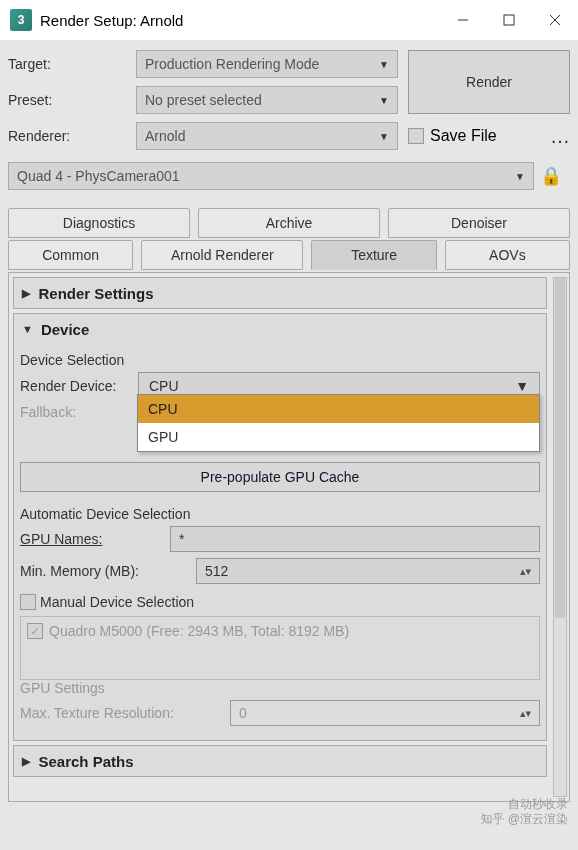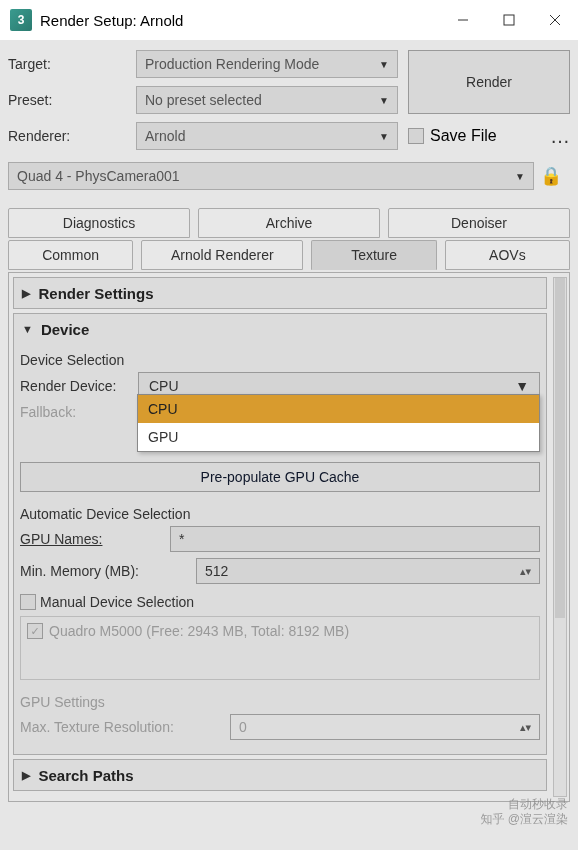--- a/index.html
+++ b/index.html
@@ -213,21 +213,21 @@
           <span style="margin-left:4px;">Manual Device Selection</span>
         </div>
 
         <div class="manual-box">
           <div class="manual-row">
             <div class="checkbox-checked">✓</div>
             <span>Quadro M5000 (Free: 2943 MB, Total: 8192 MB)</span>
           </div>
         </div>
 
-        <div class="subgroup-label disabled-label" style="margin-top:14px;">GPU Settings</div>
+        <div class="subgroup-label disabled-label" style="margin-top:0;">GPU Settings</div>
 
         <div class="device-row">
           <div class="device-label disabled-label" style="width:210px;">Max. Texture Resolution:</div>
           <div class="spinner-input" style="background:#ddd;">
             <span class="disabled-label">0</span>
             <span class="spinner-arrows disabled-label">▴▾</span>
           </div>
         </div>
       </div>
     </div>

